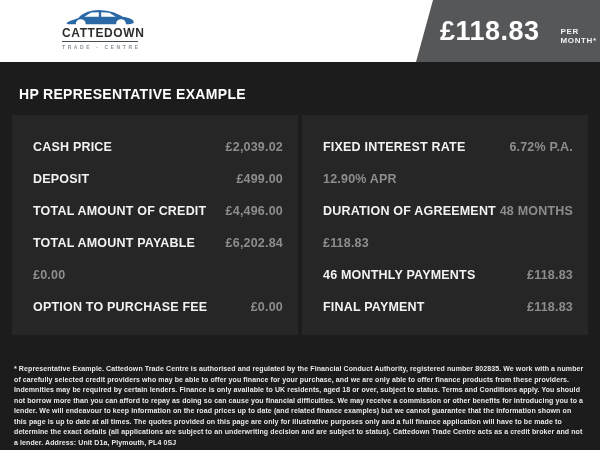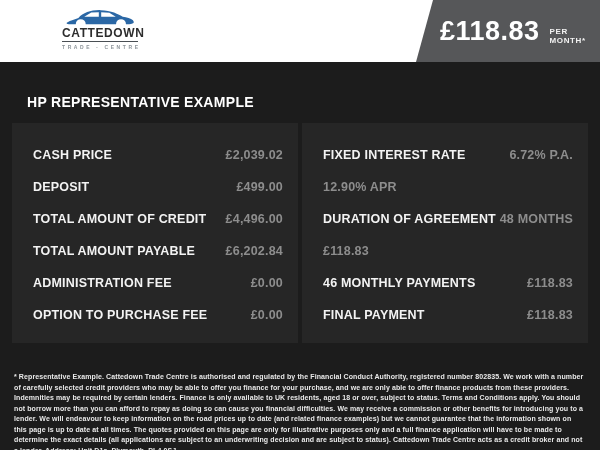--- a/index.html
+++ b/index.html
@@ -21,25 +21,25 @@
     font-size:5px;font-weight:bold;color:#8d949a;letter-spacing:2.6px;
     margin-top:2px;line-height:6px;white-space:nowrap;
   }
   .price-banner{
     position:absolute;right:0;top:0;height:62px;width:184px;background:#565759;
     -webkit-clip-path:polygon(17px 0,100% 0,100% 100%,0 100%);
     clip-path:polygon(17px 0,100% 0,100% 100%,0 100%);
     display:flex;align-items:center;box-sizing:border-box;padding-left:24px;
   }
   .amount{font-size:27px;font-weight:bold;color:#ffffff;letter-spacing:0.5px;line-height:27px;}
-  .period{font-size:8px;font-weight:bold;color:#f2f2f2;letter-spacing:0.6px;margin:10px 0 0 10px;}
+  .period{font-size:8px;font-weight:bold;color:#f2f2f2;letter-spacing:0.6px;margin:10px 0 0 21px;}
   
   .content{padding:0 12px;}
   .title{
-    margin:12px;padding:20px 3px 0;font-size:14px;font-weight:bold;color:#ffffff;
+    margin:4px;padding:20px 3px 0;font-size:14px;font-weight:bold;color:#ffffff;
     letter-spacing:0.3px;line-height:16px;
   }
   .cards{display:flex;gap:4px;margin-top:13px;height:220px;}
   .card{
     flex:1;background:#262626;box-sizing:border-box;
     padding:16px 15px 0 21px;
   }
   .row{display:flex;justify-content:space-between;align-items:center;height:32px;}
   .lbl{font-size:12.5px;font-weight:bold;color:#f3f3f3;letter-spacing:0.2px;white-space:nowrap;}
   .val{font-size:12.5px;font-weight:bold;color:#8d8d8d;letter-spacing:0.2px;white-space:nowrap;}
@@ -83,21 +83,20 @@
       </div>
       <div class="row">
         <span class="lbl">TOTAL AMOUNT OF CREDIT</span>
         <span class="val">£4,496.00</span>
       </div>
       <div class="row">
         <span class="lbl">TOTAL AMOUNT PAYABLE</span>
         <span class="val">£6,202.84</span>
       </div>
       <div class="row">
-        <span class="lbl">ADMINISTRATION FEE</span>
         <span class="val">£0.00</span>
       </div>
       <div class="row">
         <span class="lbl">OPTION TO PURCHASE FEE</span>
         <span class="val">£0.00</span>
       </div>
     </div>
 
     <div class="card">
       <div class="row">

